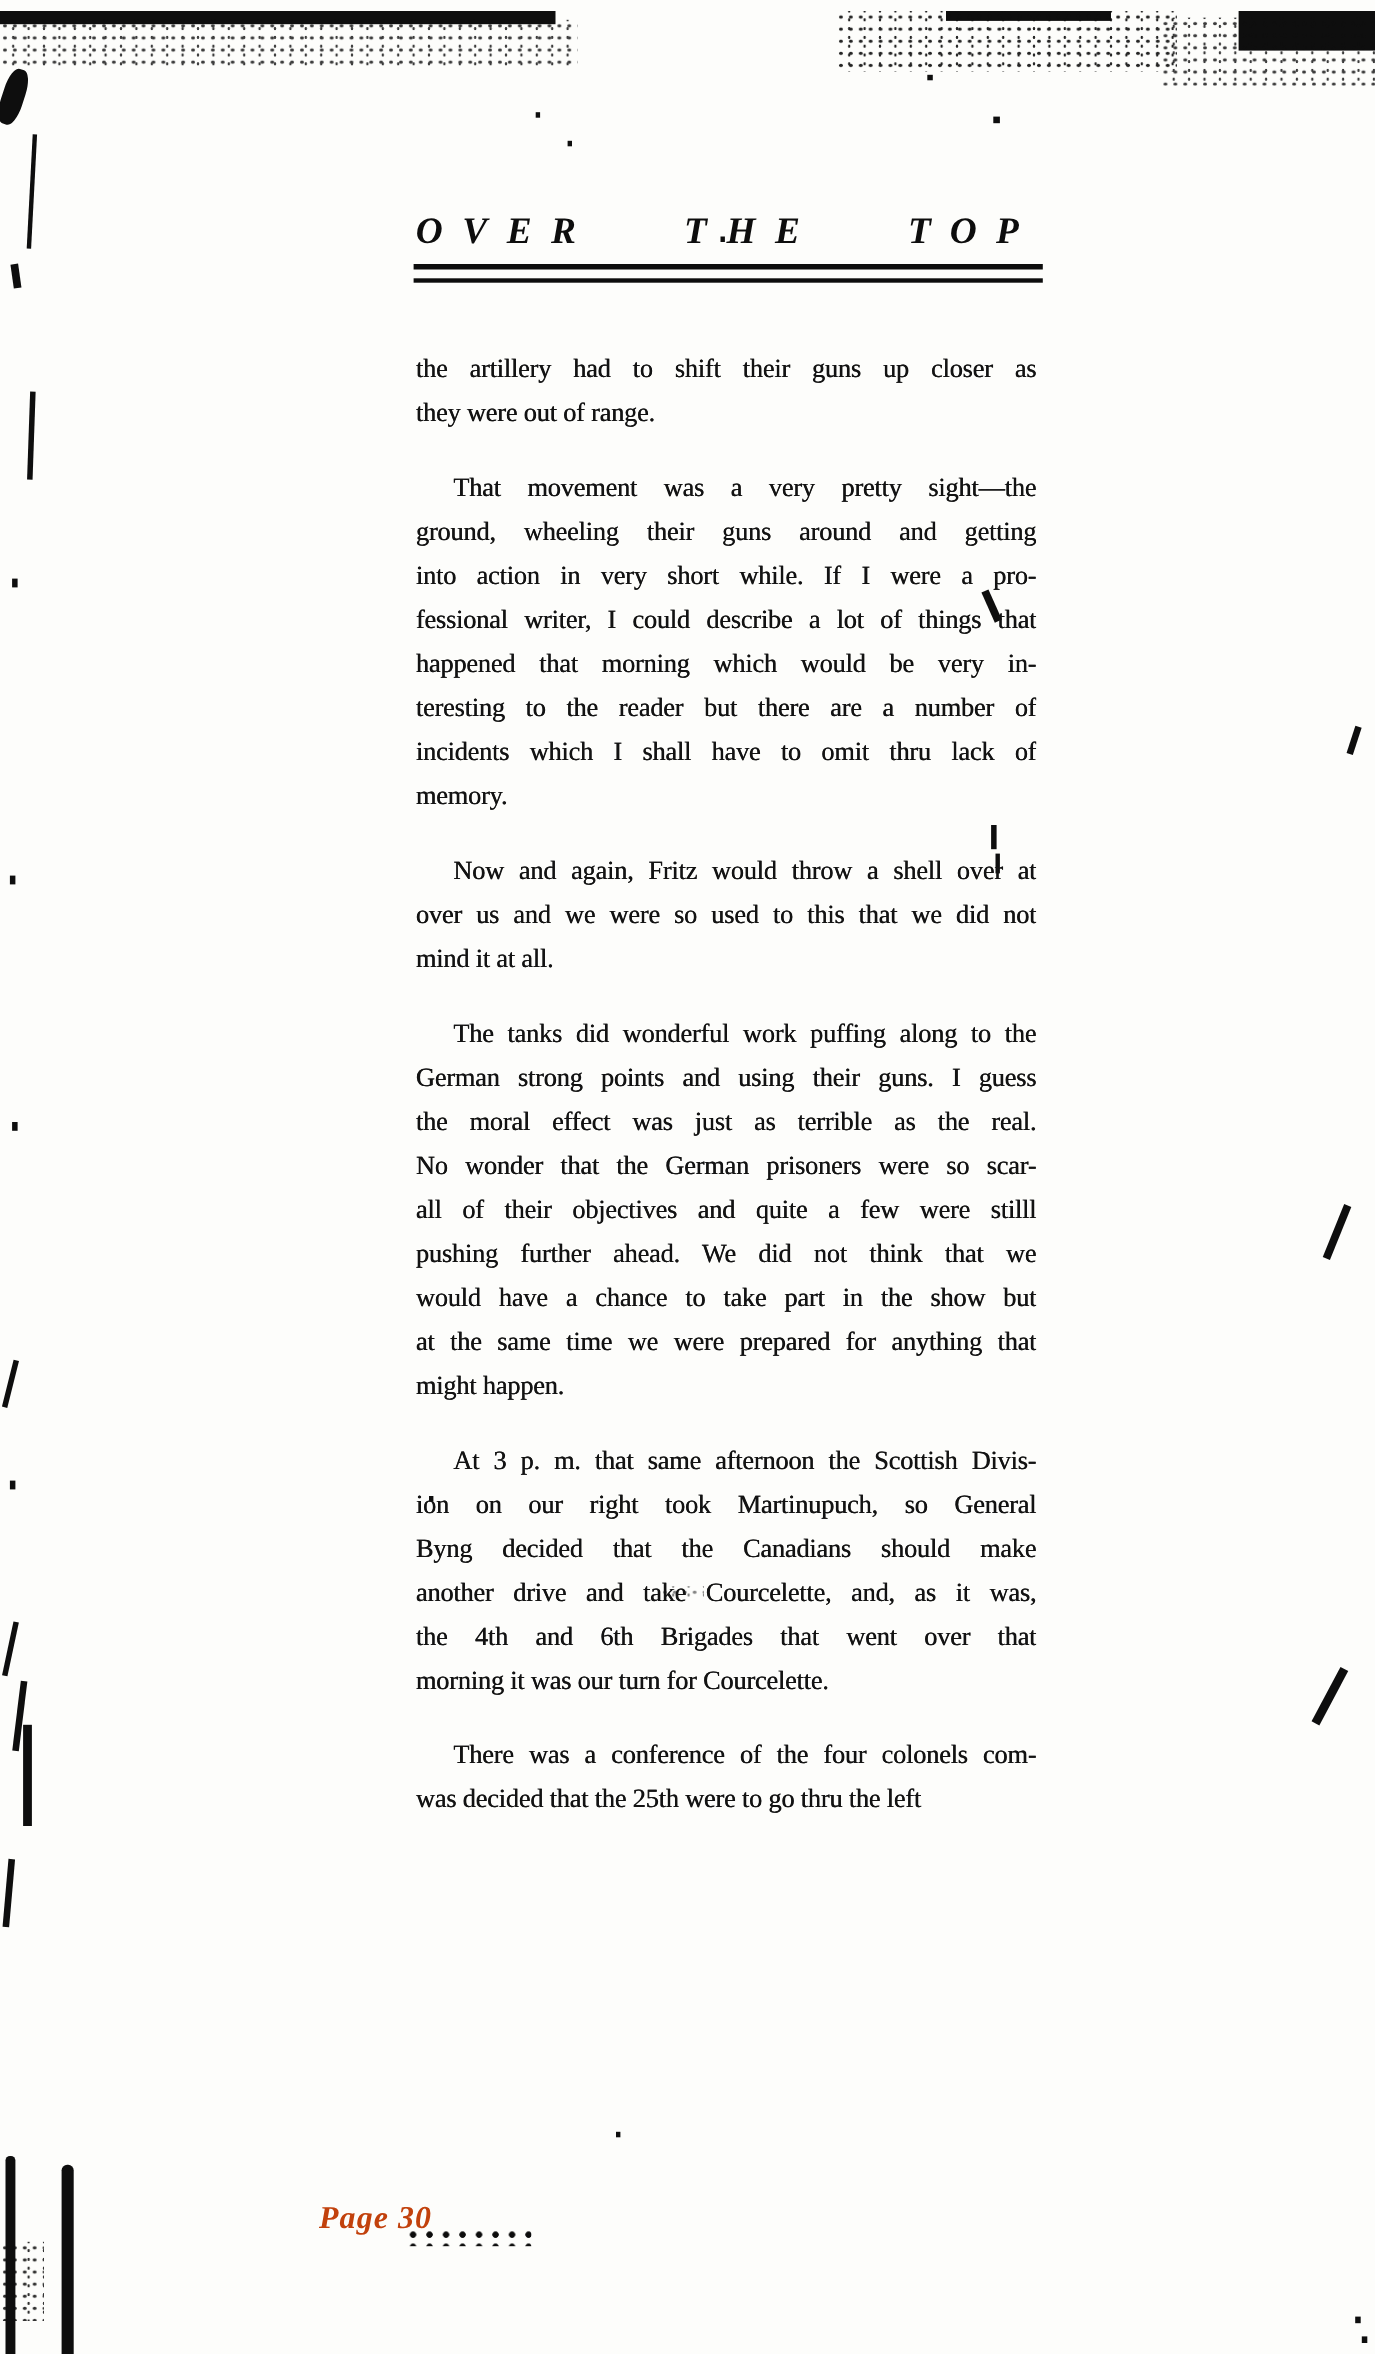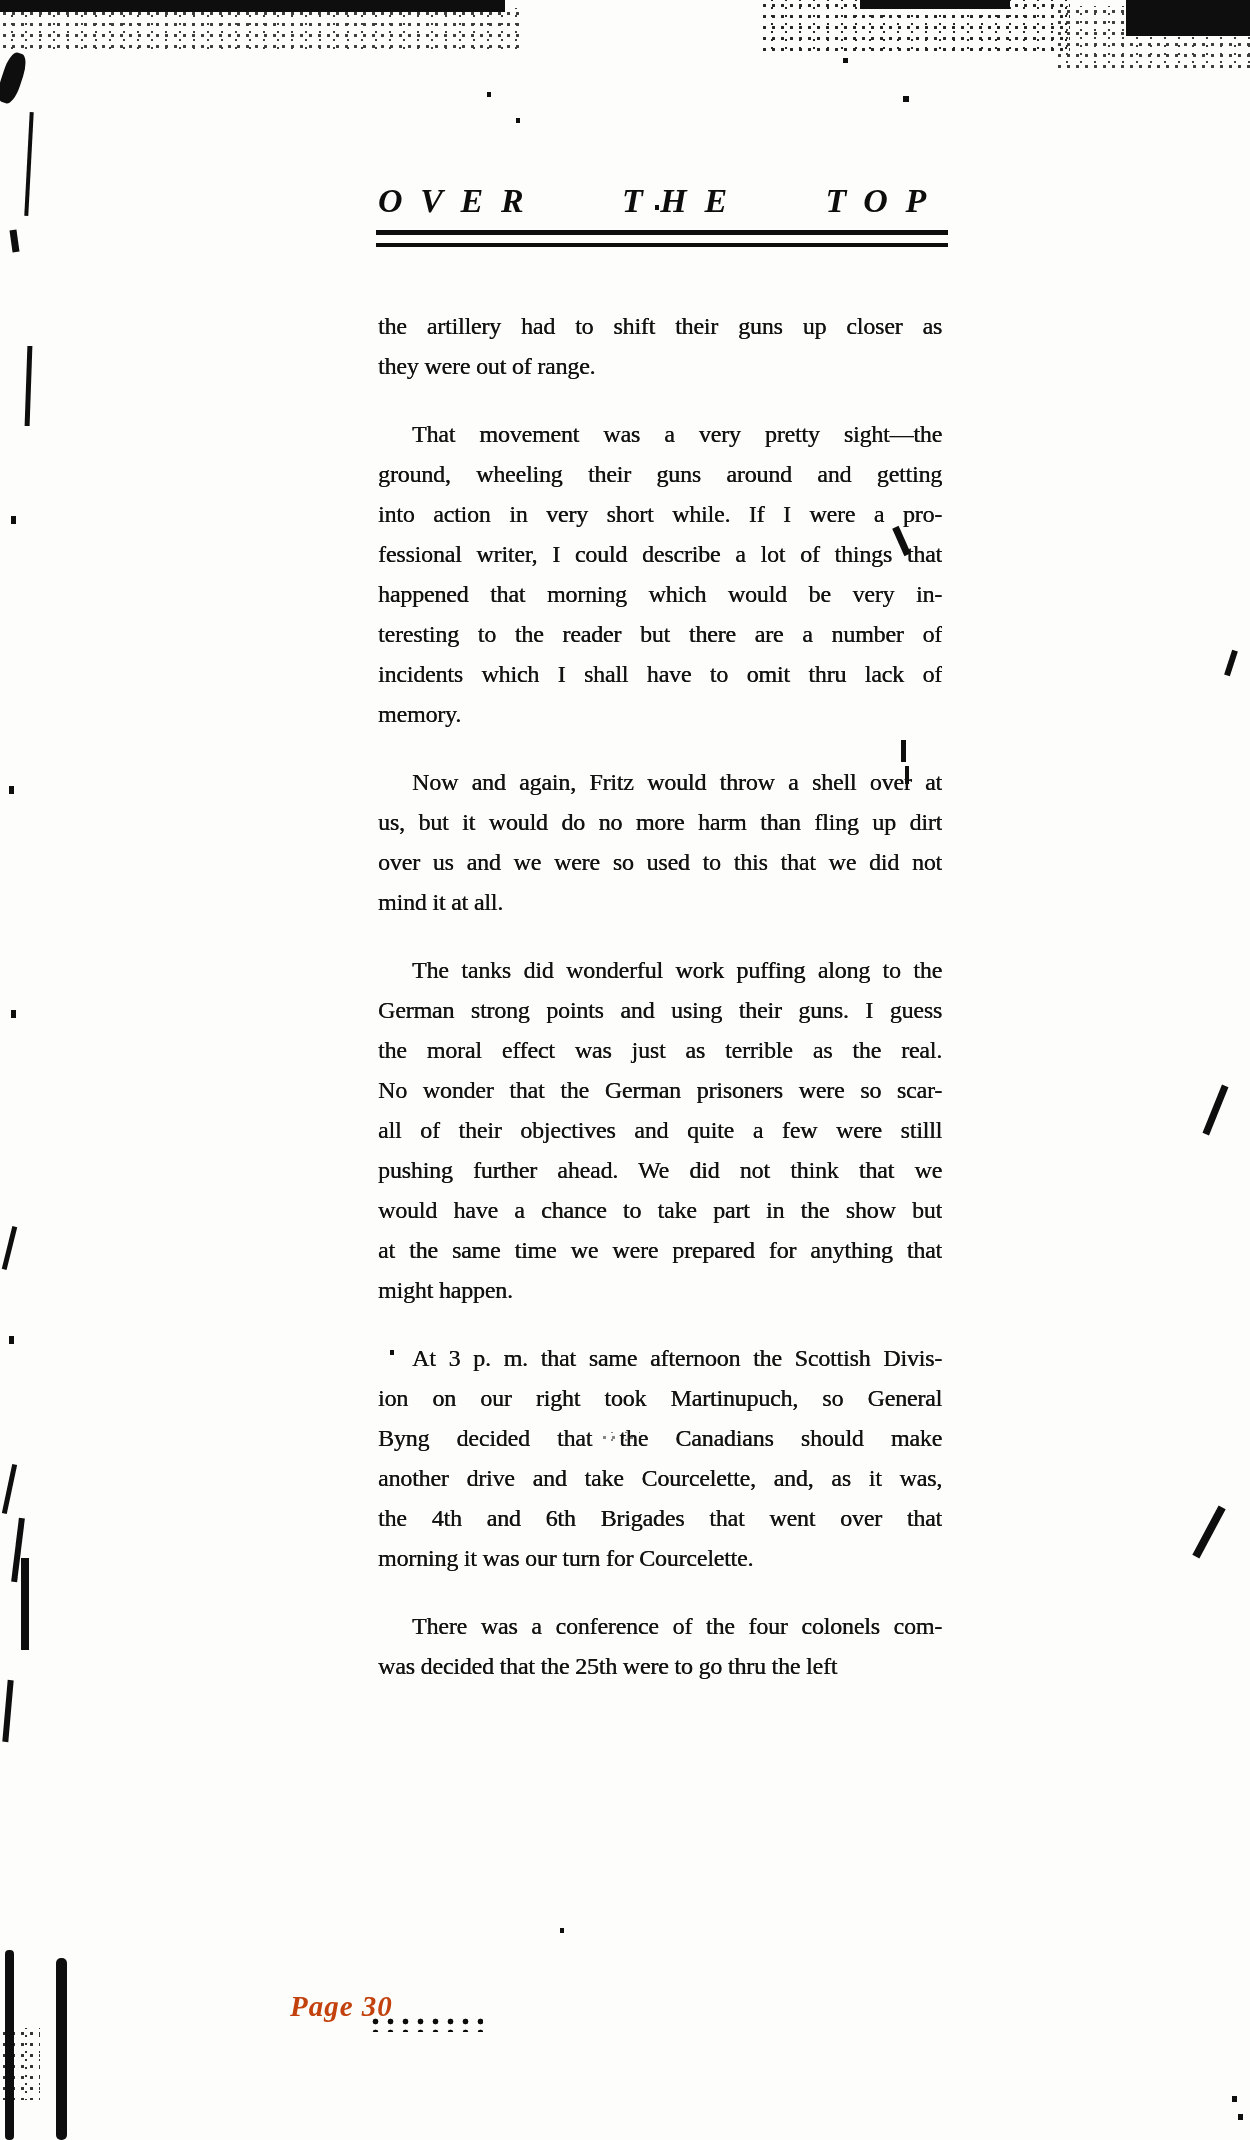--- a/index.html
+++ b/index.html
@@ -1,21 +1,21 @@
 <!DOCTYPE html>
 <html><head>
 <meta charset="utf-8">
 <style>
   html,body{margin:0;padding:0;}
   body{
     width:1250px;height:2140px;position:relative;overflow:hidden;
     background:#fdfdfb;color:#101010;
     font-family:"Liberation Serif", serif;
   }
-  .page{position:absolute;inset:0;}
+  .page{position:absolute;inset:0;margin-top:10px;}
   
   .mark{position:absolute;background:#0e0e0e;}
   .speck{
     position:absolute;
     background-image:
       radial-gradient(circle,#0e0e0e 1.4px,transparent 1.8px),
       radial-gradient(circle,#0e0e0e 1px,transparent 1.4px);
     background-size:9px 11px,14px 8px;
     background-position:0 0,5px 4px;
   }
@@ -123,21 +123,20 @@
         <div class="tline">ground, wheeling their guns around and getting</div>
         <div class="tline">into action in very short while. If I were a pro-</div>
         <div class="tline">fessional writer, I could describe a lot of things that</div>
         <div class="tline">happened that morning which would be very in-</div>
         <div class="tline">teresting to the reader but there are a number of</div>
         <div class="tline">incidents which I shall have to omit thru lack of</div>
         <div class="tline tline-last">memory.</div>
       </div>
     <div class="para indent">
         <div class="tline tline-first">Now and again, Fritz would throw a shell over at</div>
-        <div class="tline">us, but it would do no more harm than fling up dirt</div>
         <div class="tline">over us and we were so used to this that we did not</div>
         <div class="tline tline-last">mind it at all.</div>
       </div>
     <div class="para indent">
         <div class="tline tline-first">The tanks did wonderful work puffing along to the</div>
         <div class="tline">German strong points and using their guns. I guess</div>
         <div class="tline">the moral effect was just as terrible as the real.</div>
         <div class="tline">No wonder that the German prisoners were so scar-</div>
         <div class="tline">all of their objectives and quite a few were stilll</div>
         <div class="tline">pushing further ahead. We did not think that we</div>

